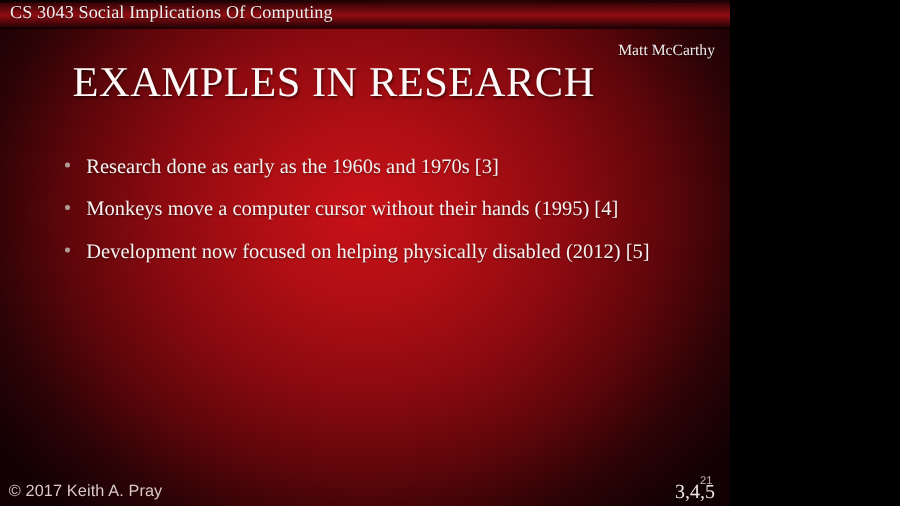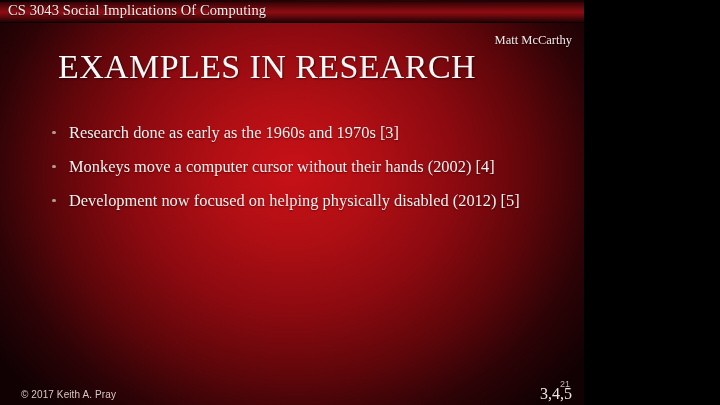--- a/index.html
+++ b/index.html
@@ -129,24 +129,24 @@
   .bullet-text {
     flex: 1 1 auto;
     font-size: 16.4px;
     line-height: 1.28;
     color: #f7f1f0;
     text-shadow: 0 1px 1.5px rgba(0,0,0,.5);
   }
   
   #copyright {
     position: absolute;
-    left: 21px;
+    left: 7px;
     bottom: 5px;
     font-family: "Liberation Sans", sans-serif;
-    font-size: 10px;
+    font-size: 13px;
     color: #d8c9c6;
     letter-spacing: 0.1px;
   }
   #ref-note {
     position: absolute;
     right: 12px;
     bottom: 2px;
     font-size: 16px;
     color: #efe7e6;
     text-shadow: 0 1px 1px rgba(0,0,0,.6);
@@ -188,21 +188,21 @@
 
   <div id="bullets">
 
     <div class="bullet">
       <div class="bullet-marker"><span></span></div>
       <div class="bullet-text">Research done as early as the 1960s and 1970s [3]</div>
     </div>
 
     <div class="bullet">
       <div class="bullet-marker"><span></span></div>
-      <div class="bullet-text">Monkeys move a computer cursor without their hands (2002) [4]</div>
+      <div class="bullet-text">Monkeys move a computer cursor without their hands (1995) [4]</div>
     </div>
 
 
     <div class="bullet">
       <div class="bullet-marker"><span></span></div>
       <div class="bullet-text">Development now focused on helping physically disabled (2012) [5]</div>
     </div>
 
   </div>
 

